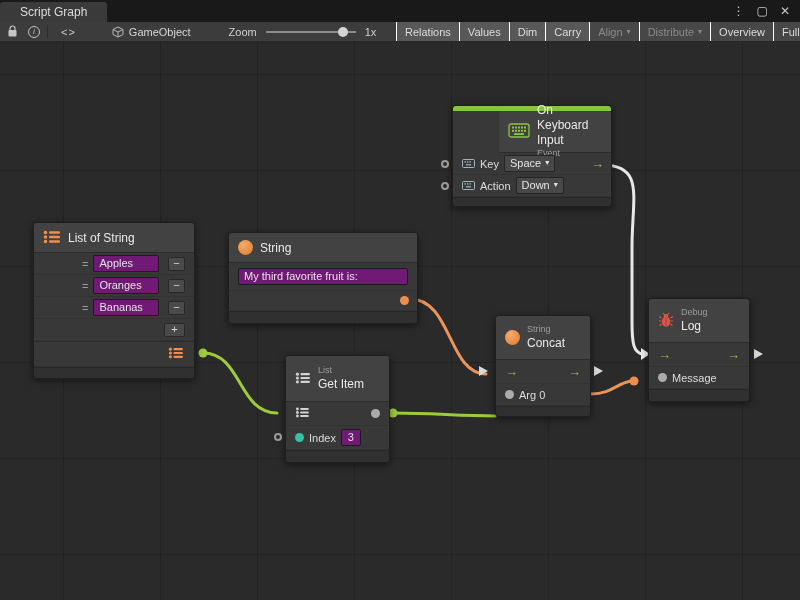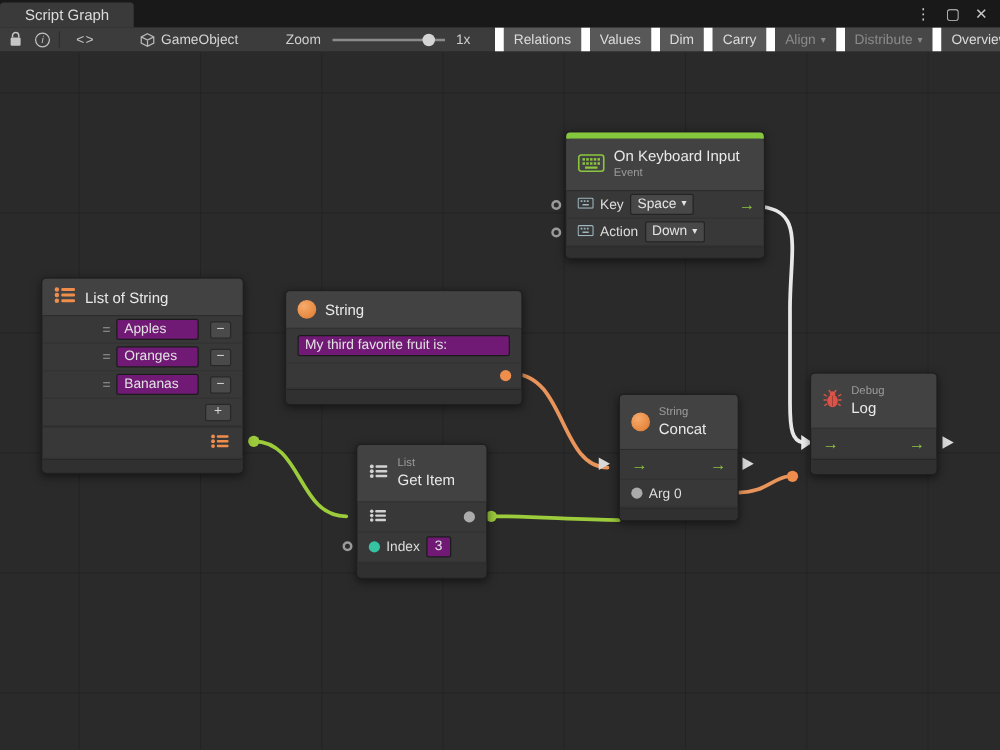--- a/index.html
+++ b/index.html
@@ -22,21 +22,21 @@
   .info-circle{margin-left:10px;width:12px;height:12px;border:1px solid #c2c2c2;border-radius:50%;
                font-size:8px;color:#c2c2c2;display:flex;align-items:center;justify-content:center;font-style:italic;}
   .code-icon{color:#c8c8c8;font-size:11px;letter-spacing:1px;margin-left:6px;}
   .obj-selector{display:flex;align-items:center;gap:5px;margin-left:36px;}
   .obj-label{color:#d6d6d6;}
   .zoom-label{margin-left:38px;color:#cfcfcf;}
   .zoom-track{width:90px;height:2px;background:#8b8b8b;position:relative;margin:0 9px;}
   .zoom-handle{position:absolute;left:72px;top:-4px;width:10px;height:10px;border-radius:50%;background:#d4d4d4;}
   .zoom-value{color:#cfcfcf;}
   .tb-buttons{position:absolute;left:396px;top:0;height:20px;display:flex;}
-  .tb-btn{height:20px;display:flex;align-items:center;padding:0 8px;border-left:7px solid #ffffff;
+  .tb-btn{height:20px;display:flex;align-items:center;padding:0 8px;border-left:1px solid #ffffff;
           background:#474747;color:#dcdcdc;white-space:nowrap;}
   .tb-btn.active{background:#585858;}
   .tb-btn.disabled{color:#8a8a8a;}
   .caret::after{content:"▾";font-size:8px;margin-left:4px;position:relative;top:-1px;}
 
   
   .canvas{position:absolute;top:42px;left:0;width:800px;height:558px;background-color:#2a2a2a;
     background-image:linear-gradient(to right,#232323 1px,transparent 1px),
                      linear-gradient(to bottom,#232323 1px,transparent 1px);
     background-size:97px 96px,97px 96px;background-position:63px 32px,63px 32px;overflow:hidden;}
@@ -64,21 +64,21 @@
   .dot-gray{background:#ababab;}
   .dot-teal{background:#35C3A2;}
   .dot-orange{background:#EF8D4D;}
   .pcircle{position:absolute;width:8px;height:8px;border:2px solid #9a9a9a;border-radius:50%;background:#2b2b2b;z-index:3;}
   .orange-circle{width:15px;height:15px;border-radius:50%;flex:none;
                  background:radial-gradient(circle at 35% 32%,#F6AB6C,#E0782C);}
 
   
   .node-keyboard{left:452px;top:63px;width:160px;}
   .event-bar{height:5px;background:#84C63C;border-radius:3px 3px 0 0;}
-  .node-keyboard .node-header{height:42px;}
+  .node-keyboard .node-header{height:42px;margin-left:46px;}
   .node-keyboard .row{height:22px;}
   .arrow-right{position:absolute;right:7px;}
   .node-keyboard .node-footer{height:9px;}
 
   
   .node-list{left:33px;top:180px;width:162px;}
   .node-list .node-header{height:30px;}
   .node-list .item-row{height:22px;padding-left:48px;}
   .node-list .item-row .field{width:66px;}
   .node-list .item-row .sqbtn{margin-left:auto;}
@@ -398,16 +398,20 @@
       </span>
       <span class="hstack">
         <span class="node-cat">Debug</span>
         <span class="node-title">Log</span>
       </span>
     </div>
     <div class="row flow-row">
       <span class="garrow">→</span>
       <span class="garrow">→</span>
     </div>
+    <div class="row msg-row">
+      <span class="pdot dot-gray"></span>
+      <span>Message</span>
+    </div>
     <div class="node-footer"></div>
   </div>
 
 </div>
 
 </body></html>

